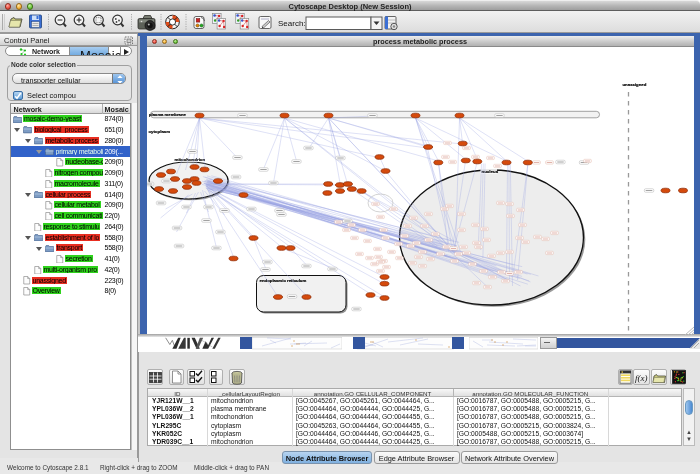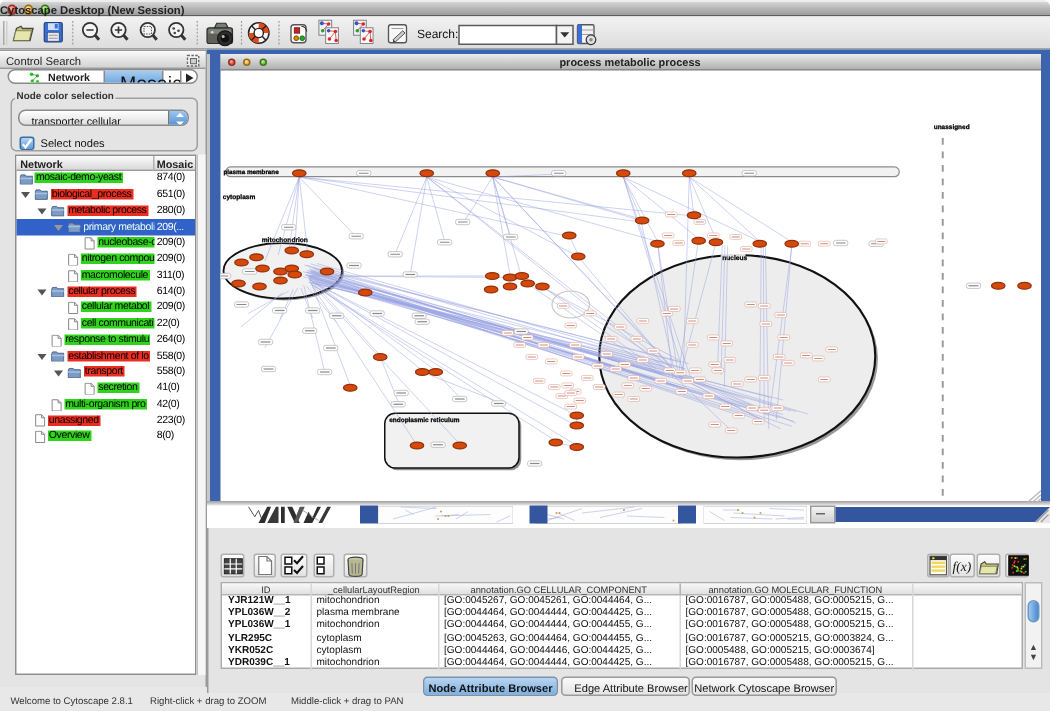--- a/index.html
+++ b/index.html
@@ -2,21 +2,21 @@
 <html><head><meta charset="utf-8"><style>
 *{margin:0;padding:0;box-sizing:border-box;}
 body{width:700px;height:474px;overflow:hidden;font-family:"Liberation Sans",sans-serif;background:#fff;}
 #app{position:absolute;top:0;left:0;width:700px;height:474px;}
 #appbg{position:absolute;top:11px;left:0;width:700px;height:463px;background:#e8e8e8;}
 .abs{position:absolute;}
 
 #titlebar{position:absolute;top:0;left:0;width:700px;height:11px;border-top-left-radius:4px;border-top-right-radius:4px;
  background:linear-gradient(#d8d8d8,#b4b4b4 55%,#9e9e9e);border-bottom:1px solid #5e5e5e;border-top:1px solid #eee;}
 #titlebar .tl{position:absolute;top:2.3px;width:6.6px;height:6.6px;border-radius:50%;}
-#title-text{position:absolute;top:1px;left:0;width:700px;text-align:left;font-size:7.5px;font-weight:bold;color:#222;}
+#title-text{position:absolute;top:1px;left:0;width:700px;text-align:center;font-size:7.5px;font-weight:bold;color:#222;}
 #toolbar{position:absolute;top:11px;left:0;width:700px;height:22px;
  background:linear-gradient(#f2f2f2,#dcdcdc);}
 #blueline{position:absolute;top:33px;left:138px;width:562px;height:3px;background:#3c64ae;}
 #cpline{position:absolute;top:33px;left:0;width:138px;height:1px;background:#9a9a9a;}
 
 #cpanel{position:absolute;top:34px;left:0;width:138px;height:424px;background:#e4e4e4;border-right:1px solid #9a9a9a;}
 #cphead{position:absolute;top:0;left:0;width:137px;height:12px;background:linear-gradient(#fafafa,#d2d2d2);border-bottom:1px solid #9a9a9a;}
 #cphead span{position:absolute;left:4px;top:1.5px;font-size:7.5px;color:#222;}
 .grpbox{position:absolute;left:7px;top:31px;width:125px;height:36px;border:1px solid #9f9f9f;border-radius:4px;}
 .grplab{position:absolute;left:10px;top:27px;font-size:6.6px;font-weight:bold;color:#333;background:#e4e4e4;padding:0 1px;}
@@ -148,21 +148,21 @@
 <line x1="388" y1="9" x2="396" y2="9" stroke="#999" stroke-width="0.6"></line>
 <line x1="388" y1="12" x2="396" y2="12" stroke="#999" stroke-width="0.6"></line>
 <circle cx="394" cy="15.5" r="3.2" fill="#e0e0e0" stroke="#333" stroke-width="0.8"></circle>
 <circle cx="394" cy="15.5" r="1.2" fill="#888"></circle>
       </g>
     </svg>
     <div id="blueline"></div>
     <div id="cpline"></div>
 <div id="cpanel">
       <div id="cphead">
-        <span>Control Search</span>
+        <span>Control Panel</span>
         <svg class="abs" style="right:3px;top:1.5px;" width="10" height="9" viewBox="0 0 10 9">
           <rect x="1" y="1" width="7.5" height="7" fill="#f4f4f4" stroke="#666" stroke-width="0.9" stroke-dasharray="1.6,1"></rect>
           <rect x="3" y="3" width="4" height="3.5" fill="#cfcfcf" stroke="#666" stroke-width="0.7"></rect>
         </svg>
       </div>
       <div class="abs" style="left:5px;top:11.5px;width:126.5px;height:10.5px;background:#fff;border:1px solid #8a8a8a;border-radius:6px;overflow:hidden;">
 <div class="abs" style="left:62.5px;top:0;width:40.5px;height:10.5px;background:linear-gradient(#a8cdf0,#66a3dd);border-left:1px solid #8a8a8a;border-right:1px solid #8a8a8a;"></div>
 <svg class="abs" style="left:13px;top:1.5px;" width="8" height="8" viewBox="0 0 8 8">
           <circle cx="2" cy="1.5" r="1.2" fill="#2c2"></circle>
           <circle cx="6" cy="2.5" r="1.1" fill="#2c2"></circle>
@@ -185,21 +185,21 @@
             <path d="M7 1.2 L9.6 4 L4.4 4 Z" fill="#fff"></path>
             <path d="M7 9.8 L9.6 7 L4.4 7 Z" fill="#fff"></path>
           </svg>
         </div>
       </div>
       <div class="abs" style="left:13px;top:56.5px;width:9.5px;height:9.5px;background:linear-gradient(#b5d5f2,#5f9dd8);border:1px solid #3a6ea5;border-radius:2px;">
 <svg width="8" height="8" viewBox="0 0 8 8" style="display:block;margin:0 auto;">
           <path d="M1.2 4.2 L3 6.3 L6.8 1" fill="none" stroke="#fff" stroke-width="1.5"></path>
         </svg>
       </div>
-<span class="abs" style="left:27px;top:57px;font-size:7.4px;color:#111;">Select nodes</span>
+<span class="abs" style="left:27px;top:57px;font-size:7.4px;color:#111;">Select compou</span>
       <div class="abs" style="left:9.5px;top:69px;width:121px;height:347px;background:#fff;border:1px solid #8f8f8f;">
         <div class="abs" style="left:0;top:0;width:119px;height:9.5px;background:linear-gradient(#fdfdfd,#d8d8d8);border-bottom:1px solid #9a9a9a;">
           <span class="abs" style="left:3px;top:1px;font-size:7.2px;font-weight:bold;color:#222;">Network</span>
           <span class="abs" style="left:94px;top:1px;font-size:7.2px;font-weight:bold;color:#222;">Mosaic</span>
           <div class="abs" style="left:91px;top:0;width:1px;height:9.5px;background:#b0b0b0;"></div>
         </div>
         <div class="abs" style="left:0;top:10.2px;width:119px;height:10.75px;">
           <svg class="abs" style="left:2px;top:1.5px;" width="9" height="7.5" viewBox="0 0 10 8">
             <path d="M0.5 2 L0.5 7.5 L9.5 7.5 L9.5 1.5 L5 1.5 L4.2 0.5 L1.2 0.5 Z" fill="#7d9cc4" stroke="#45618c" stroke-width="0.7"></path>
             <path d="M0.5 3.2 L9.5 3.2" stroke="#a8c0dc" stroke-width="1.1"></path>
@@ -985,17 +985,17 @@
         <div class="abs" style="left:309px;top:49.05px;font-size:6.7px;line-height:7.8px;color:#111;white-space:nowrap;">[GO:0016787, GO:0005488, GO:0005215, G...</div>
       </div>
       <div class="abs" style="left:544px;top:36px;width:12px;height:58px;background:#f2f2f2;border:1px solid #bbb;">
 <div class="abs" style="left:1px;top:10.5px;width:8px;height:15px;background:linear-gradient(90deg,#9ec6ef,#4a8ad2);border-radius:4px;border:0.5px solid #6a9ac2;"></div>
 <div class="abs" style="left:2px;top:40px;font-size:6px;color:#444;">▲</div>
 <div class="abs" style="left:2px;top:47px;font-size:6px;color:#444;">▼</div>
       </div>
     </div>
     <div class="abs" style="left:0;top:462px;width:700px;height:12px;background:#e8e8e8;"></div>
 <div class="abs" style="left:282px;top:450.5px;width:90px;height:13px;background:linear-gradient(#b7d4f0,#7fb0e0);border:1px solid #7a93ad;border-radius:3px;text-align:center;font-size:7.4px;font-weight:bold;color:#111;padding-top:2.2px;">Node Attribute Browser</div>
-<div class="abs" style="left:373.5px;top:450.5px;width:86px;height:13px;background:linear-gradient(#fafafa,#e4e4e4);border:1px solid #9a9a9a;border-radius:3px;text-align:right;font-size:7.4px;color:#111;padding-top:2.2px;">Edge Attribute Browser</div>
-<div class="abs" style="left:461px;top:450.5px;width:97px;height:13px;background:linear-gradient(#fafafa,#e4e4e4);border:1px solid #9a9a9a;border-radius:3px;text-align:center;font-size:7.4px;color:#111;padding-top:2.2px;">Network Cytoscape Browser</div>
+<div class="abs" style="left:373.5px;top:450.5px;width:86px;height:13px;background:linear-gradient(#fafafa,#e4e4e4);border:1px solid #9a9a9a;border-radius:3px;text-align:center;font-size:7.4px;color:#111;padding-top:2.2px;">Edge Attribute Browser</div>
+<div class="abs" style="left:461px;top:450.5px;width:97px;height:13px;background:linear-gradient(#fafafa,#e4e4e4);border:1px solid #9a9a9a;border-radius:3px;text-align:center;font-size:7.4px;color:#111;padding-top:2.2px;">Network Attribute Overview</div>
 <span class="abs" style="left:7px;top:464px;font-size:6.4px;color:#333;">Welcome to Cytoscape 2.8.1</span>
 <span class="abs" style="left:100px;top:464px;font-size:6.4px;color:#333;">Right-click + drag to ZOOM</span>
 <span class="abs" style="left:194px;top:464px;font-size:6.4px;color:#333;">Middle-click + drag to PAN</span>
 </div>
 </body></html>

